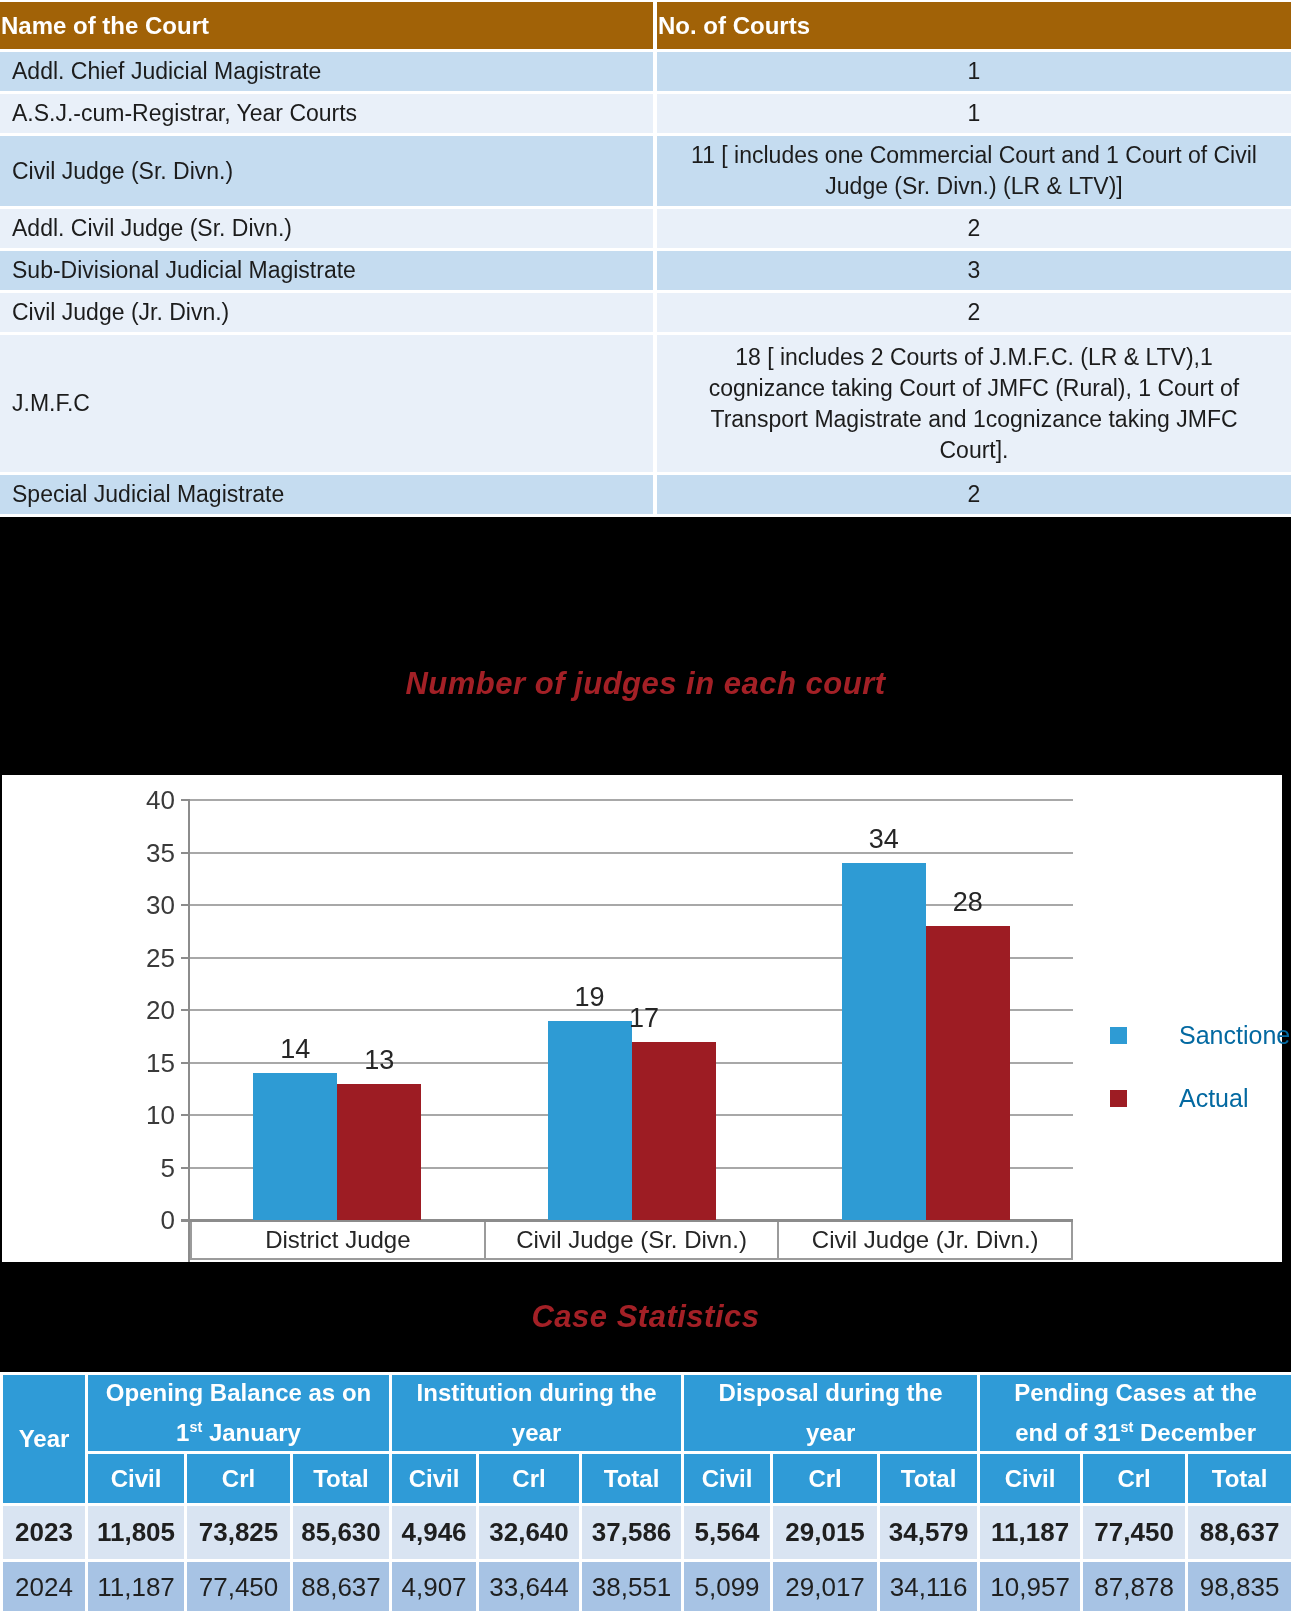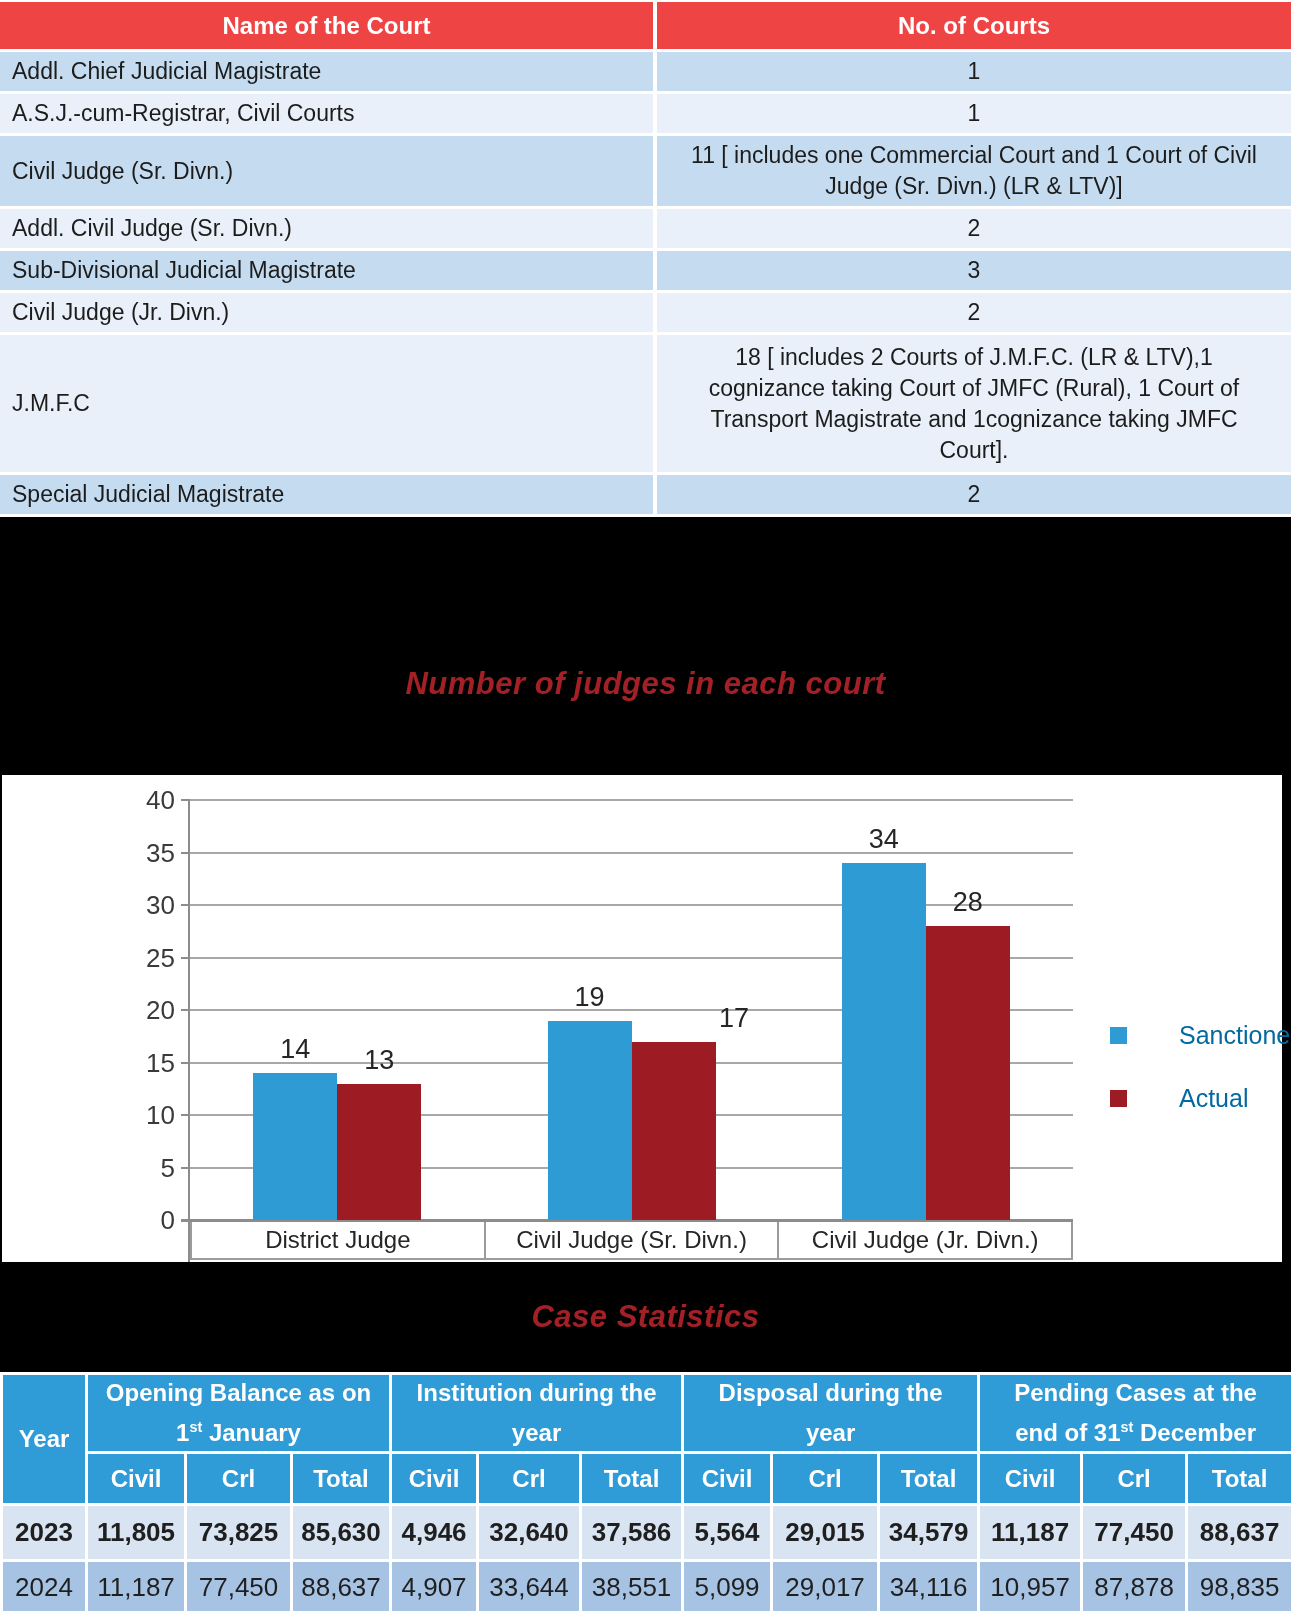--- a/index.html
+++ b/index.html
@@ -16,22 +16,22 @@
     position:absolute; top:0; left:0; width:1291px;
     border-collapse:collapse; table-layout:fixed;
     border-top:2px solid #fff;
   }
   table.courts th, table.courts td {
     border-bottom:3px solid #fff;
     vertical-align:middle;
   }
   table.courts th:first-child, table.courts td:first-child { border-right:4px solid #fff; }
   table.courts th {
-    background:#ef4444; color:#fff; font-weight:bold;
-    font-size:24px; text-align:center; height:45px;
+    background:#a16207; color:#fff; font-weight:bold;
+    font-size:24px; text-align:left; height:45px;
   }
   table.courts td { font-size:23px; line-height:31px; }
   td.cname { text-align:left; padding:4px 4px 4px 12px; }
   td.ccount { text-align:center; padding:4px 28px; }
   tr.row-odd td  { background:#C5DCF0; }
   tr.row-even td { background:#E9F0F9; }
 
   
   .band { position:absolute; left:0; width:1291px; background:#000;
           display:flex; align-items:center; justify-content:center;font-style:italic; }
@@ -96,21 +96,21 @@
   <tbody>
       <tr style="height:48px">
     <th>Name of the Court</th>
     <th>No. of Courts</th>
   </tr>
   <tr class="row-odd" style="height:42px">
     <td class="cname">Addl. Chief Judicial Magistrate</td>
     <td class="ccount">1</td>
   </tr>
   <tr class="row-even" style="height:42px">
-    <td class="cname">A.S.J.-cum-Registrar, Civil Courts</td>
+    <td class="cname">A.S.J.-cum-Registrar, Year Courts</td>
     <td class="ccount">1</td>
   </tr>
   <tr class="row-odd" style="height:66px">
     <td class="cname">Civil Judge (Sr. Divn.)</td>
     <td class="ccount">11 [ includes one Commercial Court and 1 Court of Civil Judge (Sr. Divn.) (LR &amp; LTV)]</td>
   </tr>
   <tr class="row-even" style="height:42px">
     <td class="cname">Addl. Civil Judge (Sr. Divn.)</td>
     <td class="ccount">2</td>
   </tr>
@@ -166,21 +166,21 @@
     <div class="y-label" style="left: 111px; top: 10px;">40</div>
     <div class="y-axis-line" style="left: 186px; top: 25px; width: 2px; height: 462px;"></div>
     <div class="x-axis-line" style="left: 179px; top: 444px; width: 892px; height: 3px;"></div>
     <div class="bar" style="left: 251.167px; top: 298px; width: 84px; height: 147px; background: rgb(46, 155, 212);"></div>
     <div class="bar-label" style="left: 231.167px; top: 258px; width: 124px;">14</div>
     <div class="bar" style="left: 335.167px; top: 308.5px; width: 84px; height: 136.5px; background: rgb(157, 28, 35);"></div>
     <div class="bar-label" style="left: 315.167px; top: 268.5px; width: 124px;">13</div>
     <div class="bar" style="left: 545.5px; top: 245.5px; width: 84px; height: 199.5px; background: rgb(46, 155, 212);"></div>
     <div class="bar-label" style="left: 525.5px; top: 205.5px; width: 124px;">19</div>
     <div class="bar" style="left: 629.5px; top: 266.5px; width: 84px; height: 178.5px; background: rgb(157, 28, 35);"></div>
-    <div class="bar-label" style="left: 623px; top: 226.5px; width: 124px; text-align: right;">17</div>
+    <div class="bar-label" style="left: 580px; top: 226.5px; width: 124px;">17</div>
     <div class="bar" style="left: 839.833px; top: 88px; width: 84px; height: 357px; background: rgb(46, 155, 212);"></div>
     <div class="bar-label" style="left: 819.833px; top: 48px; width: 124px;">34</div>
     <div class="bar" style="left: 923.833px; top: 151px; width: 84px; height: 294px; background: rgb(157, 28, 35);"></div>
     <div class="bar-label" style="left: 903.833px; top: 111px; width: 124px;">28</div>
     <div class="cat-band" style="left: 188px; top: 447px; width: 883px; height: 38px;">
       <div class="cat-cell">District Judge</div>
       <div class="cat-cell">Civil Judge (Sr. Divn.)</div>
       <div class="cat-cell">Civil Judge (Jr. Divn.)</div>
     </div>
     <div class="legend" style="left: 1108px; top: 246px;">

